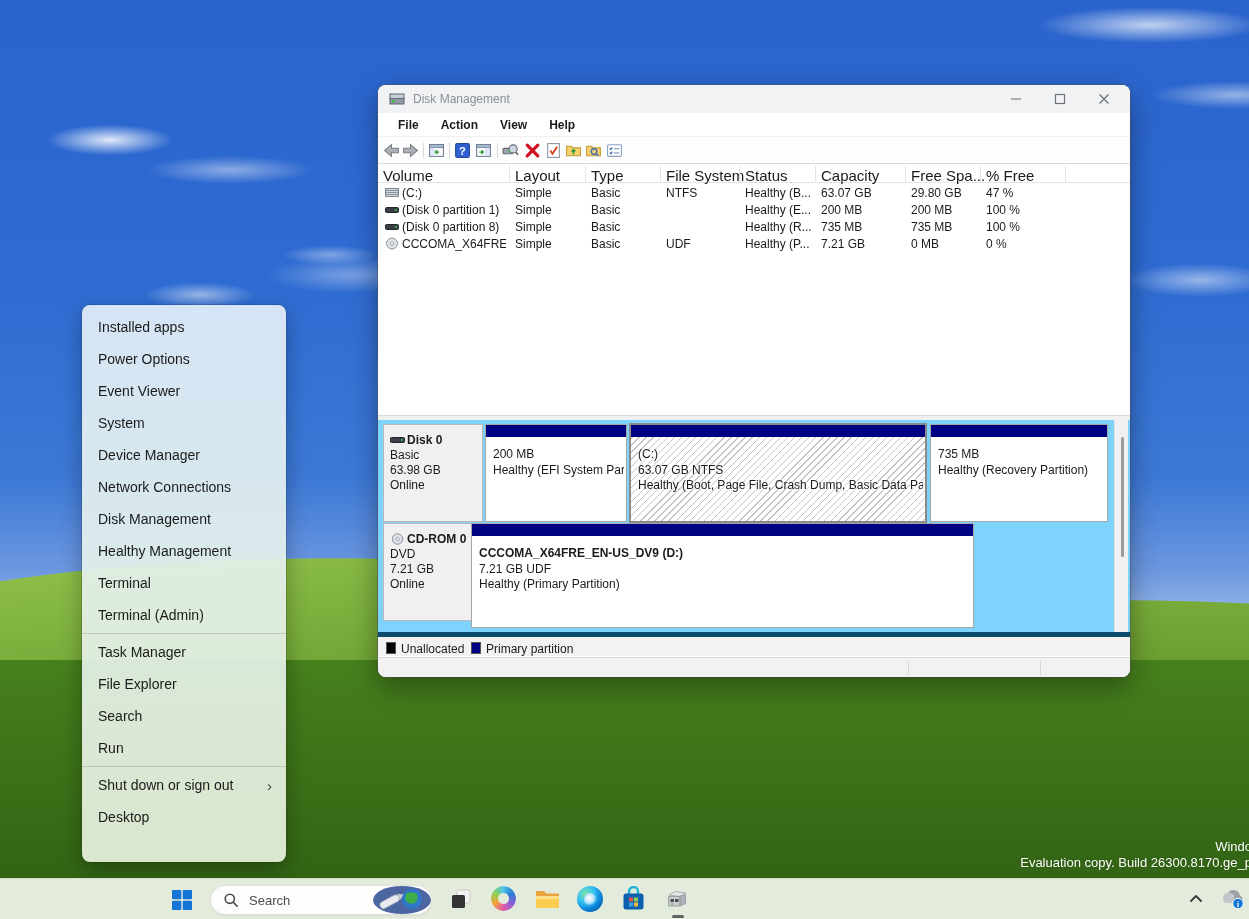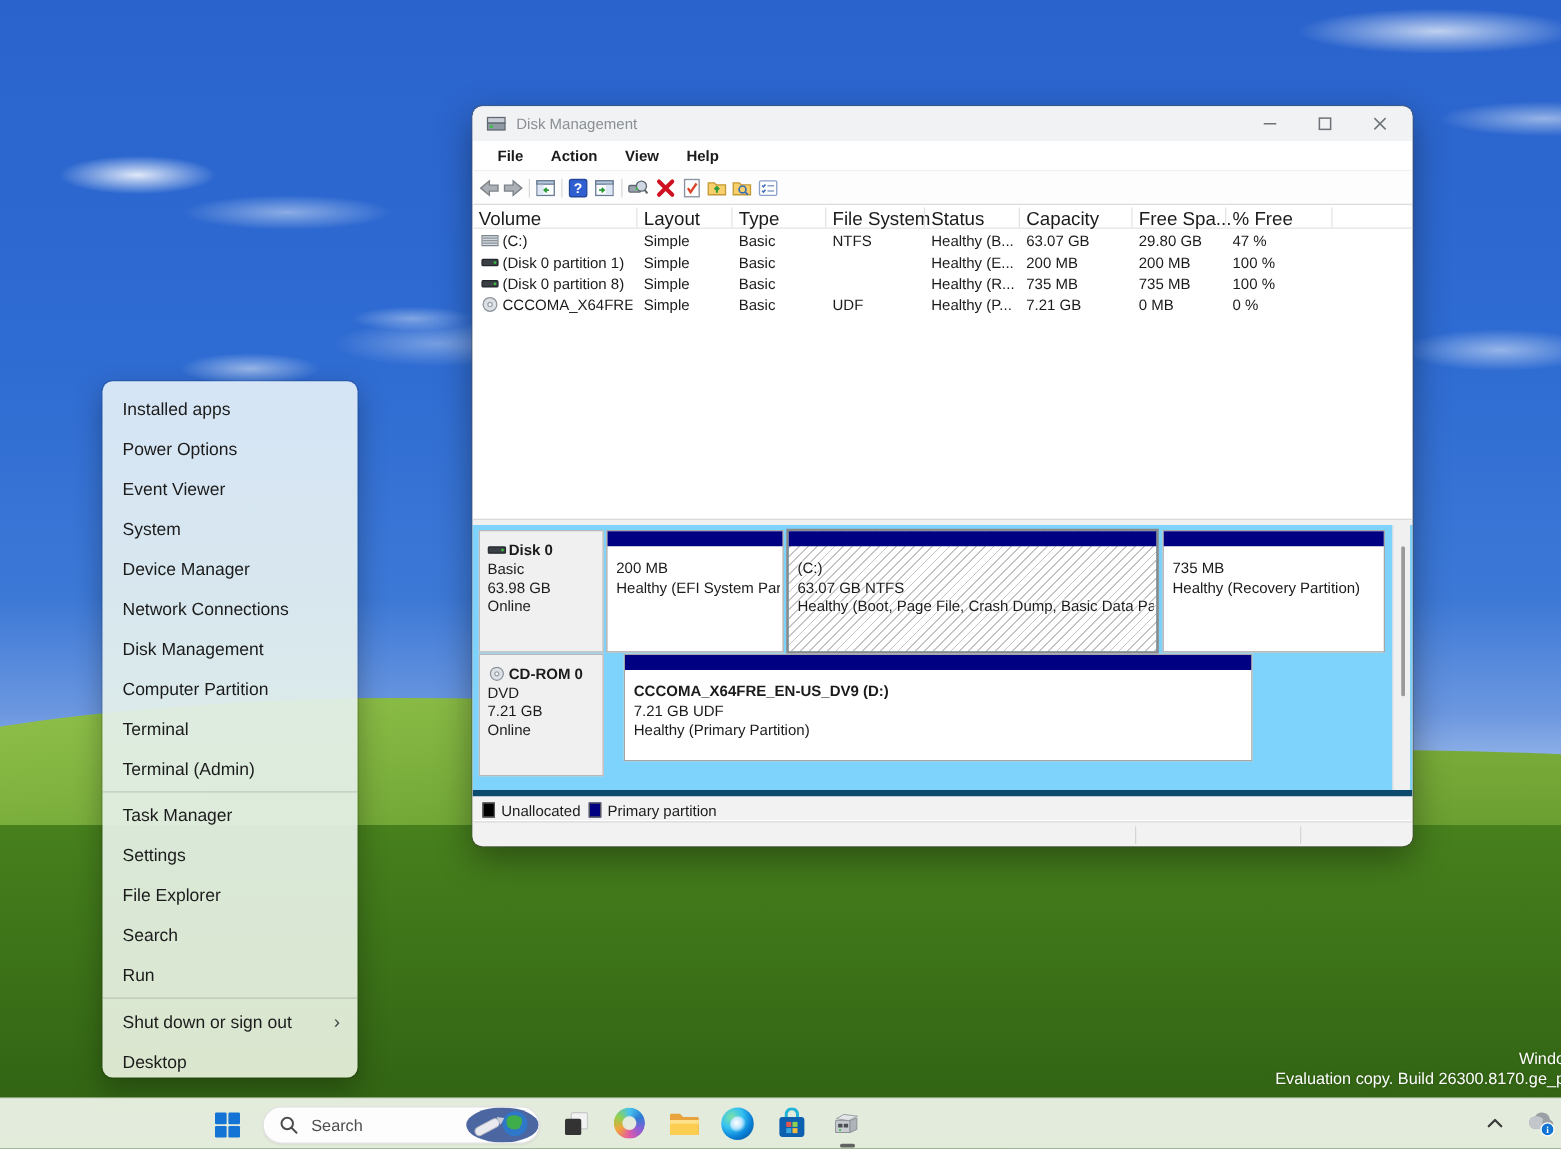--- a/index.html
+++ b/index.html
@@ -334,21 +334,21 @@
     <div class="dlabel" style="left:5px; top:103px; height:98px;">
       <div class="dname"><svg class="dlicon" viewBox="0 0 15 12">
             <circle cx="7.5" cy="6" r="5.2" fill="#dde1e6" stroke="#8b939c"></circle>
             <circle cx="7.5" cy="6" r="1.6" fill="#f6f8fa" stroke="#9aa2ab"></circle>
           </svg><span>CD-ROM 0</span></div>
       <div>DVD</div>
       <div>7.21 GB</div>
       <div>Online</div>
     </div>
 
-    <div class="part" style="left:121px; top:103px; width:503px; height:86px;">
+    <div class="part" style="left:93px; top:103px; width:503px; height:105px;">
       <div class="pstrip"></div>
       <div class="ptext">
         <div style="font-weight:bold">CCCOMA_X64FRE_EN-US_DV9 (D:)</div>
         <div>7.21 GB UDF</div>
         <div>Healthy (Primary Partition)</div>
       </div>
     </div>
 
     <div class="gscroll">
       <div class="gthumb"></div>
@@ -384,34 +384,31 @@
   <div class="wxitem">
       <span class="lbl">Device Manager</span>
     </div>
   <div class="wxitem">
       <span class="lbl">Network Connections</span>
     </div>
   <div class="wxitem">
       <span class="lbl">Disk Management</span>
     </div>
   <div class="wxitem">
-      <span class="lbl">Computer Partition</span>
+      <span class="lbl">Healthy Management</span>
     </div>
   <div class="wxitem">
       <span class="lbl">Terminal</span>
     </div>
   <div class="wxitem">
       <span class="lbl">Terminal (Admin)</span>
     </div>
   <div class="wxdiv"></div>
   <div class="wxitem">
       <span class="lbl">Task Manager</span>
-    </div>
-  <div class="wxitem">
-      <span class="lbl">Settings</span>
     </div>
   <div class="wxitem">
       <span class="lbl">File Explorer</span>
     </div>
   <div class="wxitem">
       <span class="lbl">Search</span>
     </div>
   <div class="wxitem">
       <span class="lbl">Run</span>
     </div>

